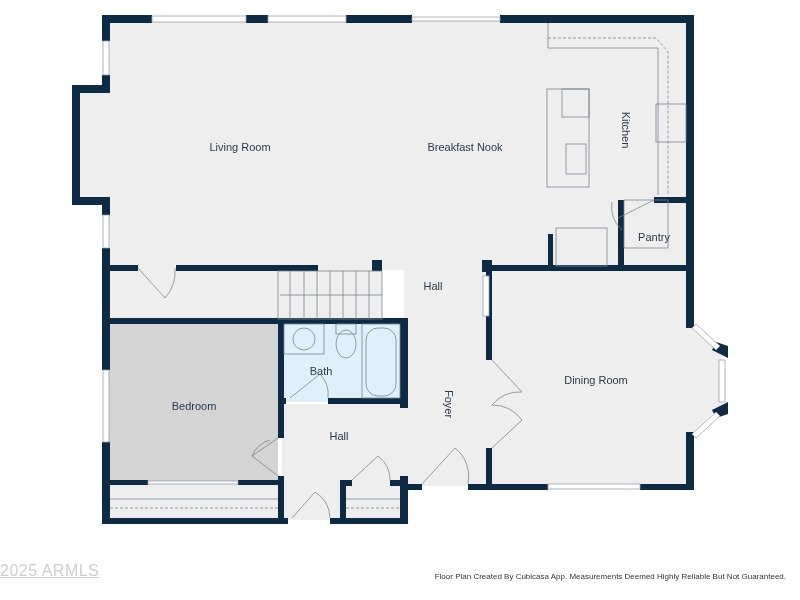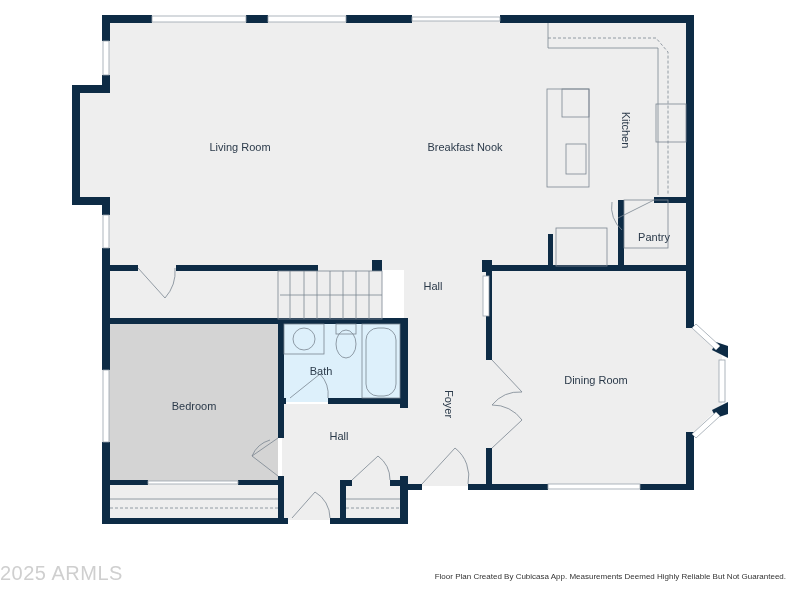--- a/index.html
+++ b/index.html
@@ -1,20 +1,20 @@
 <!DOCTYPE html>
 <html><head>
 <meta charset="utf-8">
 <style>
   html, body { margin:0; padding:0; background:#ffffff; }
   body { width:800px; height:600px; position:relative; overflow:hidden; font-family:"Liberation Sans", sans-serif; }
   #plan { position:absolute; left:0; top:0; width:800px; height:600px; }
   .room-label { font-family:"Liberation Sans", sans-serif; font-size:11px; fill:#2b3a4a; }
   .footer-note { position:absolute; left:0; top:572px; width:786px; text-align:right; font-size:8px; color:#333; font-family:"Liberation Sans", sans-serif; }
-  .watermark { position:absolute; left:0; top:562px; font-size:20px; color:#cfcfcf; font-family:"Liberation Sans", sans-serif; letter-spacing:0.5px; }
+  .watermark { position:absolute; left:0; top:562px; font-size:16px; color:#cfcfcf; font-family:"Liberation Sans", sans-serif; letter-spacing:0.5px;text-decoration:underline; }
 </style>
 </head>
 <body>
 
 <svg id="plan" viewBox="0 0 800 600" xmlns="http://www.w3.org/2000/svg">
 
   <g>
     <polygon points="104,18 690,18 690,270 486,270 486,320 404,320 404,270 104,270 104,205 76,205 76,88 104,88" fill="#eeeeee"></polygon>
     <rect x="104" y="268" width="278" height="52" fill="#eeeeee"></rect>
     <rect x="404" y="320" width="86" height="166" fill="#eeeeee"></rect>

